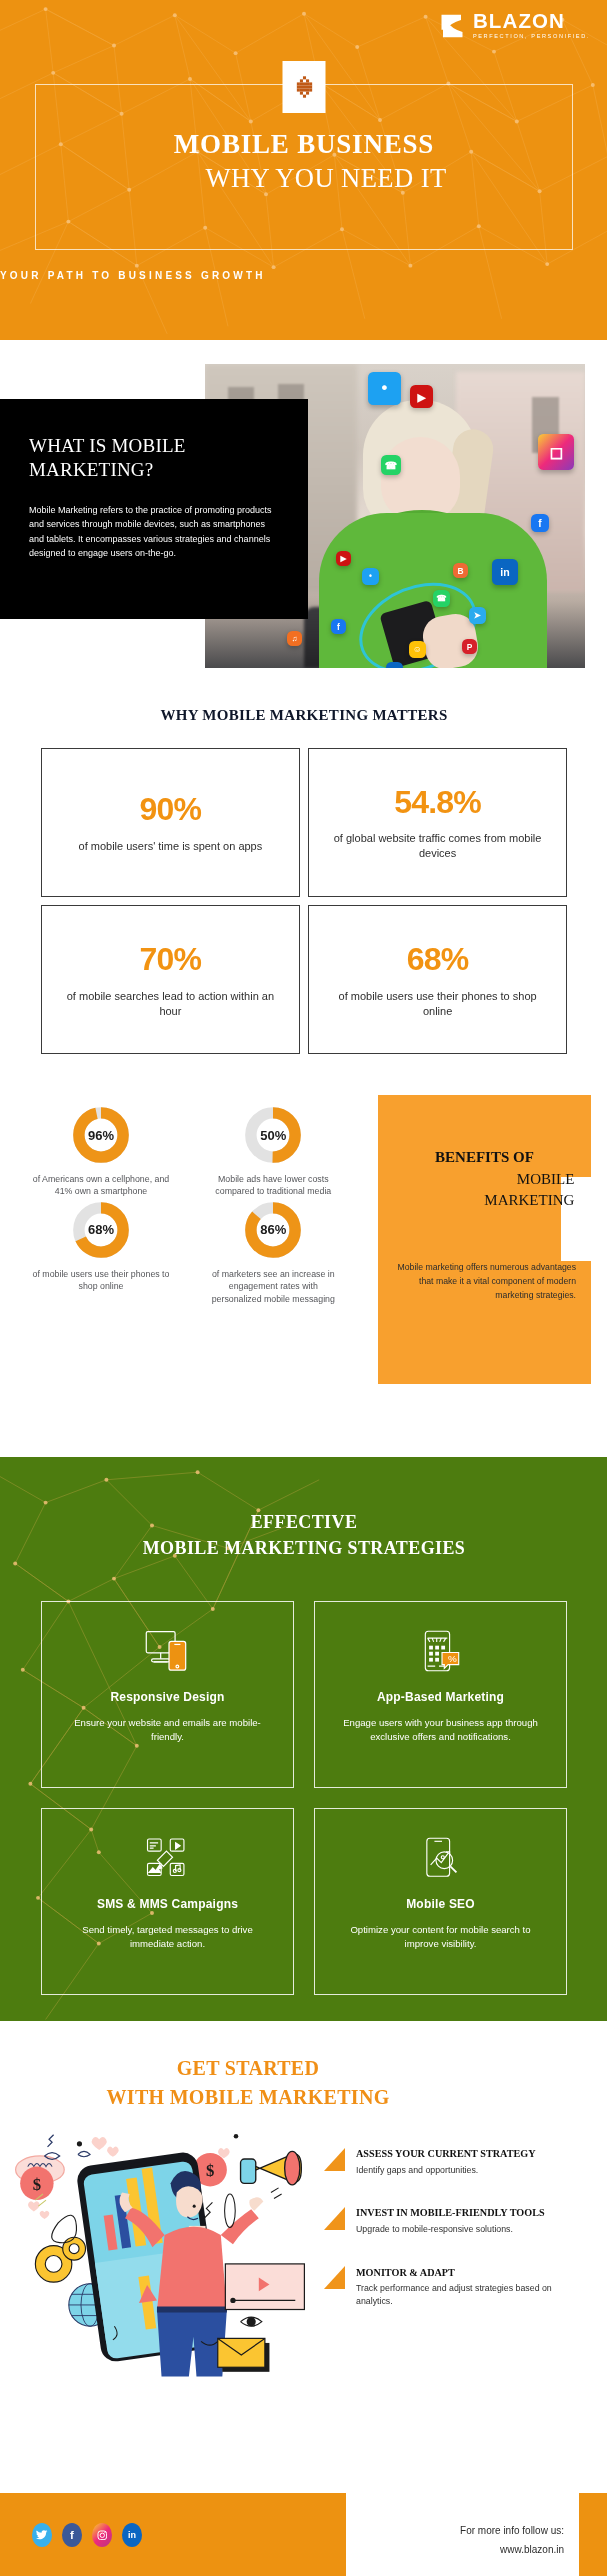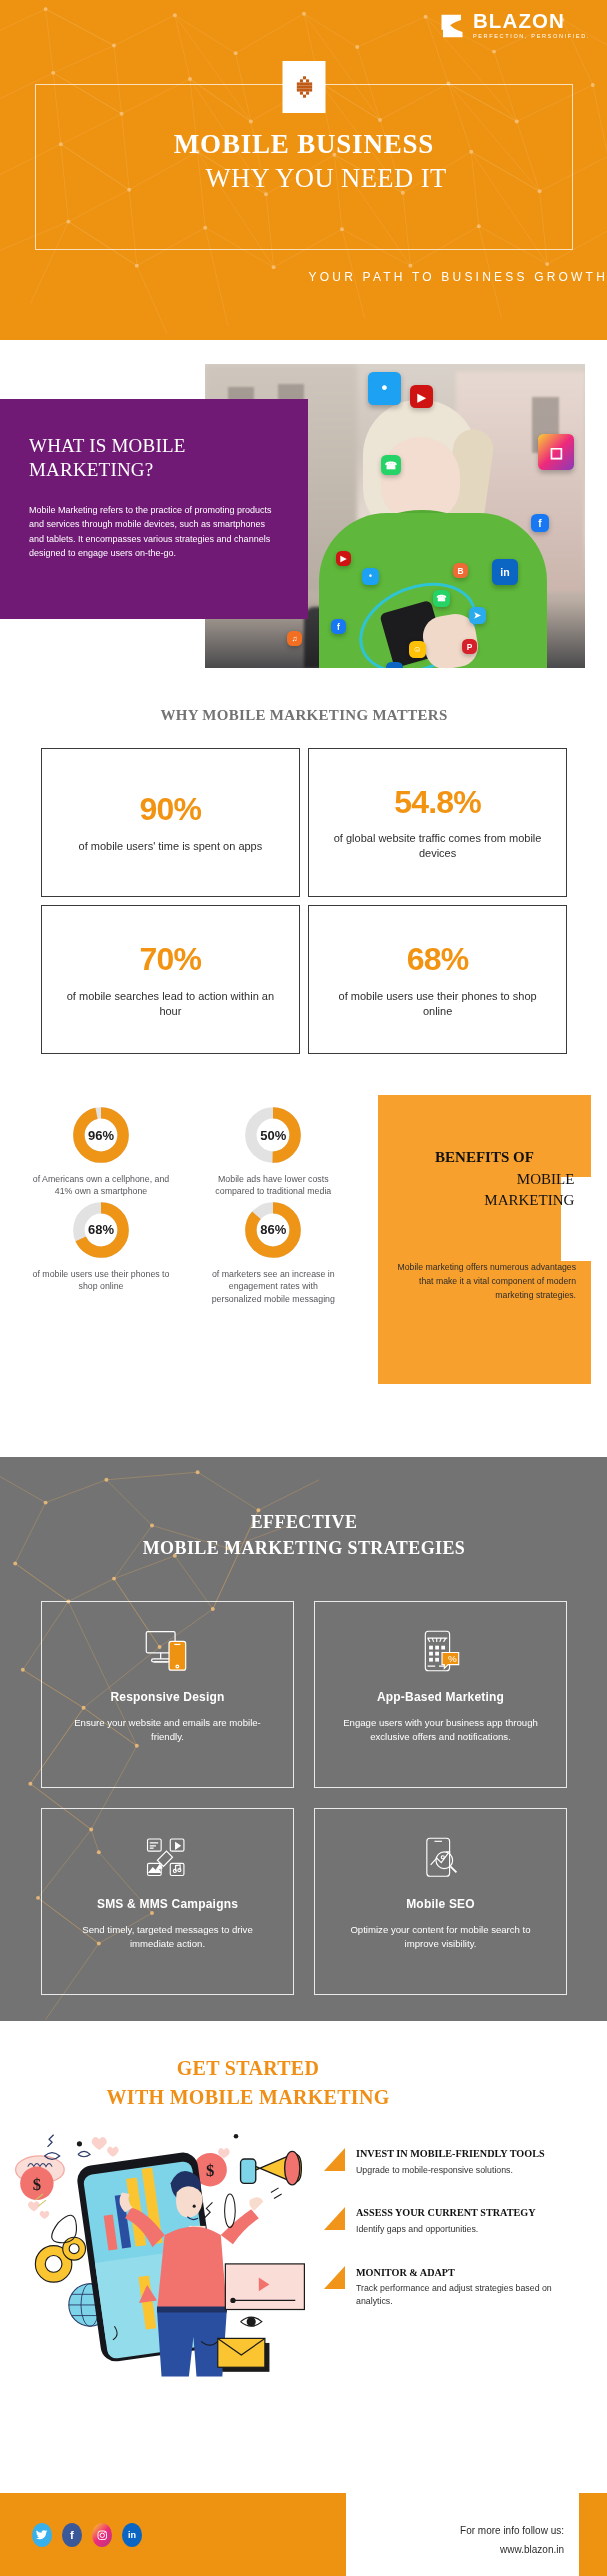--- a/index.html
+++ b/index.html
@@ -48,22 +48,22 @@
   .hero-title {
     position: absolute; left: 0; right: 0; top: 131px; text-align: center;
     color: #fff; font-size: 27px; font-weight: bold; letter-spacing: 0.8px;
     line-height: 1.02;
   }
   .hero-title2 {
     position: absolute; left: 0; right: 0; top: 163px; text-align: center;
     color: #fff; font-size: 26.6px; font-weight: normal; letter-spacing: 0.4px; padding-left: 44px;
   }
   .hero-sub {
-    position: absolute; left: 0; right: 0; top: 270px; text-align: right;
-    color: #fff; font-size: 12px; letter-spacing: 3.2px; font-weight: normal;
+    position: absolute; left: 0; right: 0; top: 270px; text-align: left;
+    color: #fff; font-size: 10px; letter-spacing: 3.2px; font-weight: bold;
   }
 
   
   .whatis-wrap { position: absolute; left: 0; top: 340px; width: 608px; height: 334px; }
   .photo {
     position: absolute; left: 205px; top: 24px; width: 380px; height: 304px;
     overflow: hidden;
   }
   .photo .sky { position: absolute; inset: 0; background:
     linear-gradient(180deg,#d9d2ca 0%, #cfc6bd 28%, #e8ddd4 55%, #b9aca2 78%, #4a4a4c 100%); }
@@ -91,34 +91,34 @@
   .photo .hand { position: absolute; left: 219px; top: 251px; width: 53px; height: 53px;
     background: #f0d9c9; border-radius: 20px; transform: rotate(-10deg); }
   .photo .glow { position: absolute; left: 152px; top: 222px; width: 122px; height: 84px;
     border: 3.8px solid #29c5e8; border-radius: 50%; transform: rotate(-22deg); opacity: .9; }
   .sicon { position: absolute; border-radius: 5.3px; display: flex;
     align-items: center; justify-content: center; color: #fff; font-weight: bold;
     box-shadow: 0 2.3px 5.3px rgba(0,0,0,.25); }
 
   .whatis-card {
     position: absolute; left: 0; top: 59px; width: 308px; height: 220px;
-    background: #701a75; padding: 35px 30px 0 29px;
+    background: #000000; padding: 35px 30px 0 29px;
   }
   .whatis-h {
     color: #fff; font-size: 19px; line-height: 1.28; letter-spacing: 0.2px;
   }
   .whatis-p {
     color: #fff; font-size: 9px; line-height: 1.62; margin-top: 20px;
     font-weight: 500;
   }
 
   
   .stats-wrap { position: absolute; left: 0; top: 707px; width: 608px; }
   .stats-title {
-    text-align: center; color: #737373; font-size: 15px; font-weight: bold;
+    text-align: center; color: #0f172a; font-size: 15px; font-weight: bold;
     letter-spacing: 0.3px;
   }
   .stats-grid {
     margin: 24px auto 0; width: 526px;
     display: grid; grid-template-columns: 1fr 1fr; gap: 8.4px;
   }
   .stat-box {
     height: 149px; border: 1px solid #3a3a3a;
     display: flex; flex-direction: column; align-items: center; justify-content: center;
     padding: 0 18px; text-align: center; background: #fff;
@@ -158,21 +158,21 @@
   .benefits-h .l1 { display: block; text-align: center; }
   .benefits-h .l2, .benefits-h .l3 { display: block; font-weight: normal; }
   .benefits-p {
     position: absolute; left: 16.7px; right: 15px; top: 166px;
     text-align: right; color: #2c2c2c; font-size: 8.7px; line-height: 1.6;
   }
 
   
   .strat {
     position: absolute; left: 0; top: 1457px; width: 608px; height: 564px;
-    background: #737373; overflow: hidden;
+    background: #4d7c0f; overflow: hidden;
   }
   .strat-h1 {
     position: absolute; left: 0; right: 0; top: 55px; text-align: center;
     color: #fff; font-size: 18px; font-weight: bold; letter-spacing: 0.4px;
   }
   .strat-h2 {
     position: absolute; left: 0; right: 0; top: 81px; text-align: center;
     color: #fff; font-size: 18px; font-weight: bold; letter-spacing: 0.4px;
   }
   .strat-grid {
@@ -670,27 +670,27 @@
         <path d="M66 126 q22 -22 24 4 q2 24 -22 22 q-20 -2 -2 -26 z" fill="none" stroke="#1B1B1B" stroke-width="1.5"></path>
         <path d="M140 262 q8 12 -2 18" fill="none" stroke="#1B1B1B" stroke-width="1.4"></path>
         <circle cx="300" cy="12" r="3" fill="#1B1B1B"></circle>
         <path d="M254 282 q12 10 22 0" fill="none" stroke="#1B1B1B" stroke-width="1.5"></path>
       </svg>
     </div>
 
     <div class="gs-steps">
       <div class="gs-step">
         <span class="gs-tri"></span>
+        <div class="gs-st serif">ASSESS YOUR CURRENT STRATEGY</div>
+        <div class="gs-sd">Identify gaps and opportunities.</div>
+      </div>
+      <div class="gs-step">
+        <span class="gs-tri"></span>
         <div class="gs-st serif">INVEST IN MOBILE-FRIENDLY TOOLS</div>
         <div class="gs-sd">Upgrade to mobile-responsive solutions.</div>
-      </div>
-      <div class="gs-step">
-        <span class="gs-tri"></span>
-        <div class="gs-st serif">ASSESS YOUR CURRENT STRATEGY</div>
-        <div class="gs-sd">Identify gaps and opportunities.</div>
       </div>
       <div class="gs-step">
         <span class="gs-tri"></span>
         <div class="gs-st serif">MONITOR &amp; ADAPT</div>
         <div class="gs-sd">Track performance and adjust strategies based on analytics.</div>
       </div>
     </div>
   </section>
 
   <footer class="footer">

